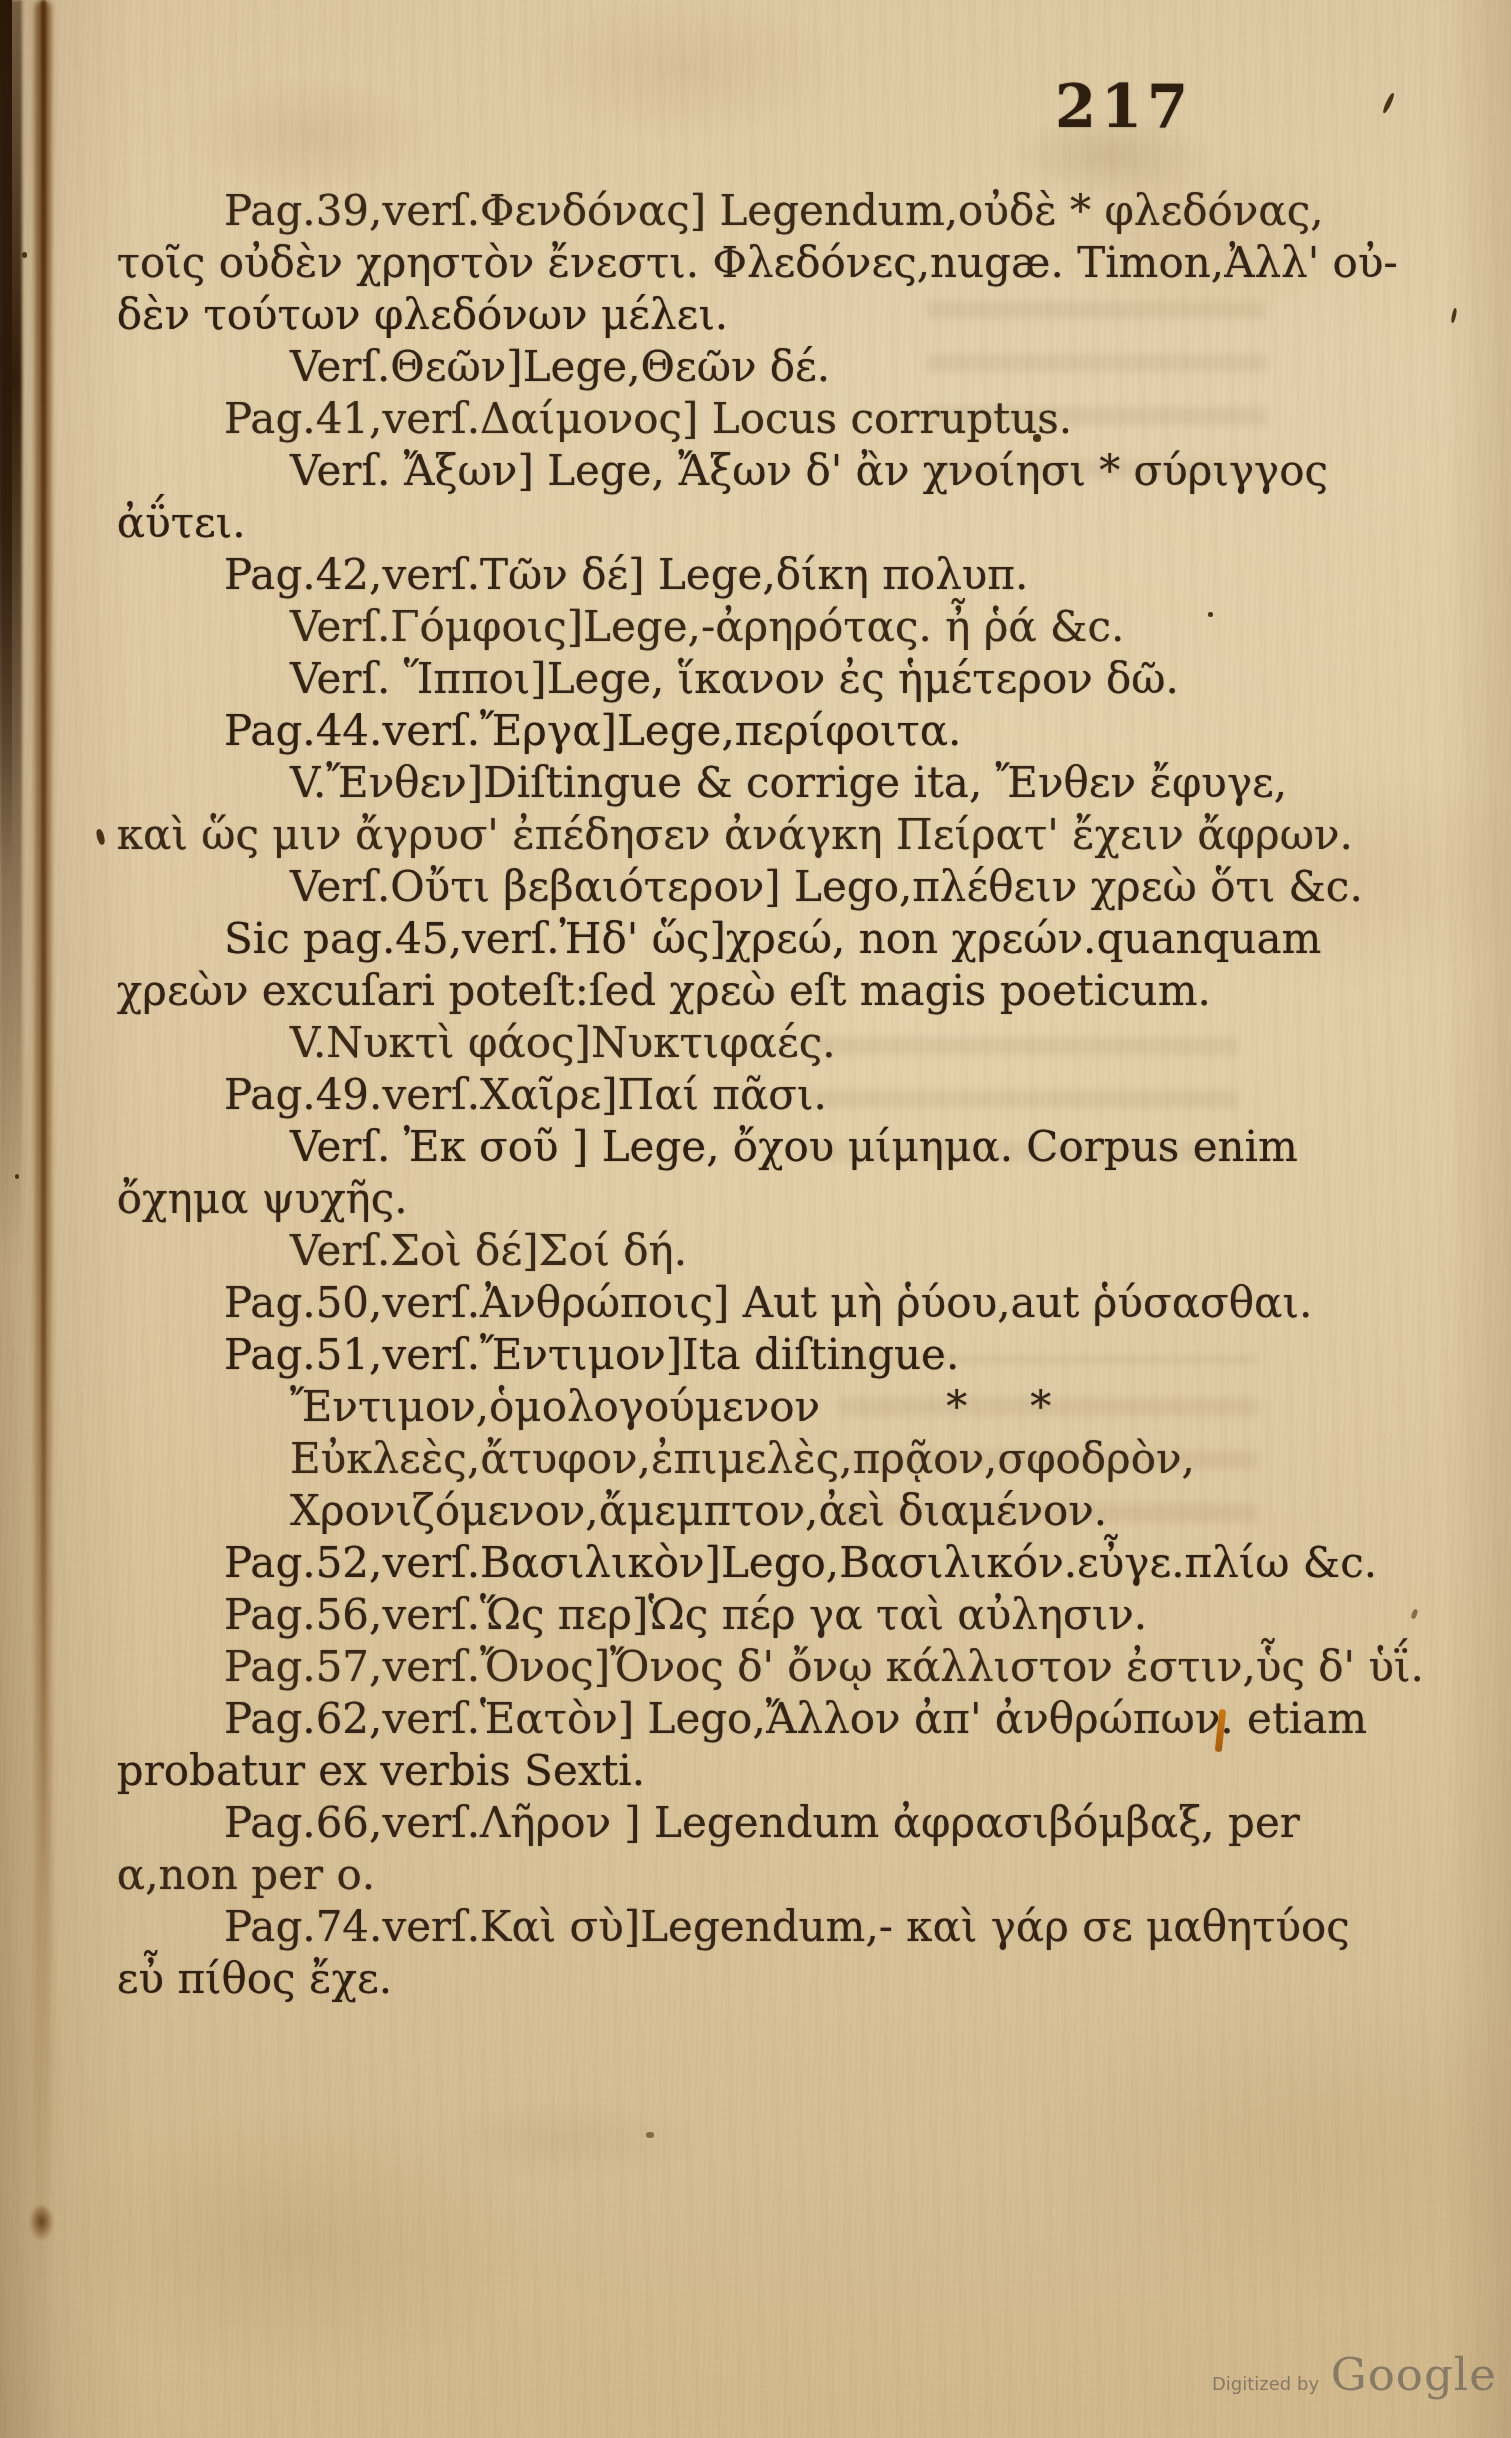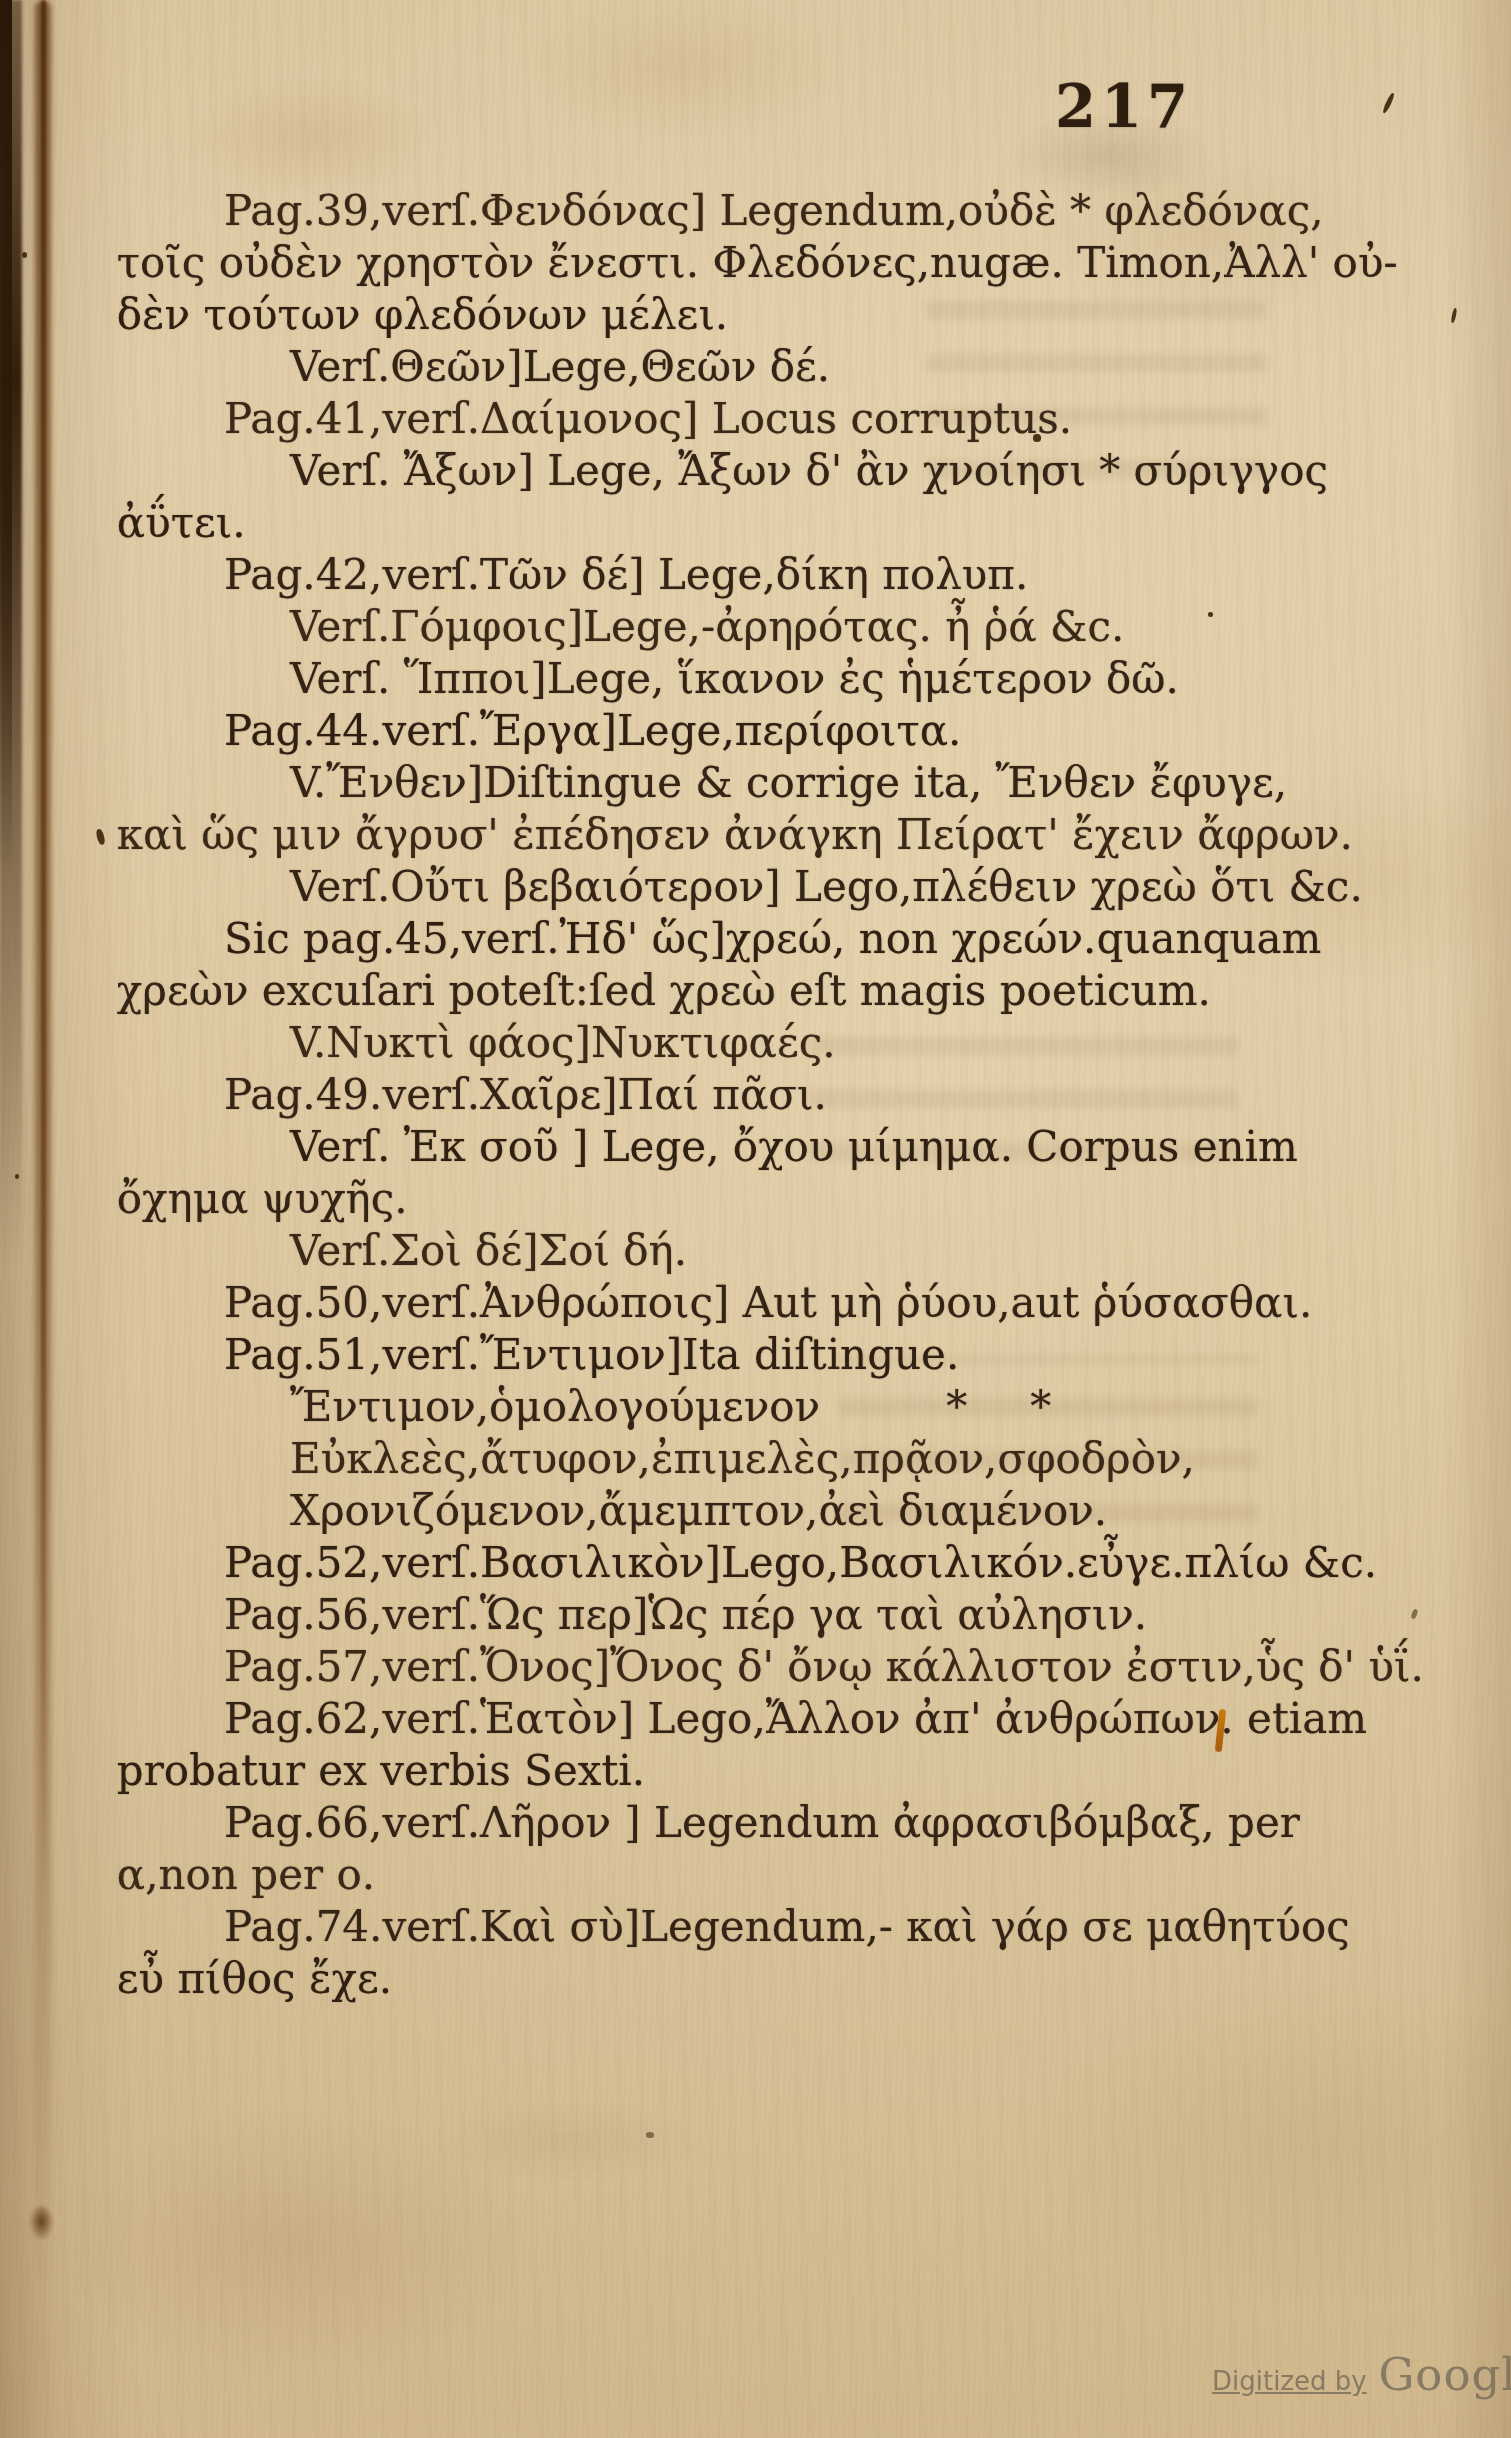--- a/index.html
+++ b/index.html
@@ -91,21 +91,21 @@
   }
   .fiber{
     position:absolute;left:1217px;top:1709px;width:6.8px;height:43px;border-radius:3.9px;
     background:linear-gradient(180deg,#c97a12,#a85c0c);
     transform:rotate(6deg);filter:blur(0.4px);
   }
   .watermark{
     position:absolute;left:1212px;top:2348px;white-space:nowrap;
     display:flex;align-items:baseline;gap:11.7px;
   }
-  .wm-prefix{font-family:"DejaVu Sans", sans-serif;font-size:26px;color:rgba(112,102,86,.75);text-decoration:underline;}
+  .wm-prefix{font-family:"DejaVu Sans", sans-serif;font-size:18px;color:rgba(112,102,86,.75);}
   .wm-brand{font-family:"DejaVu Serif", serif;font-size:45px;color:rgba(118,108,90,.8);letter-spacing:1px;}
 </style>
 </head>
 <body>
 
 <div class="page">
   <div class="texture"></div>
   <div class="mottle"></div>
 
   <div class="spine-shadow"></div>

